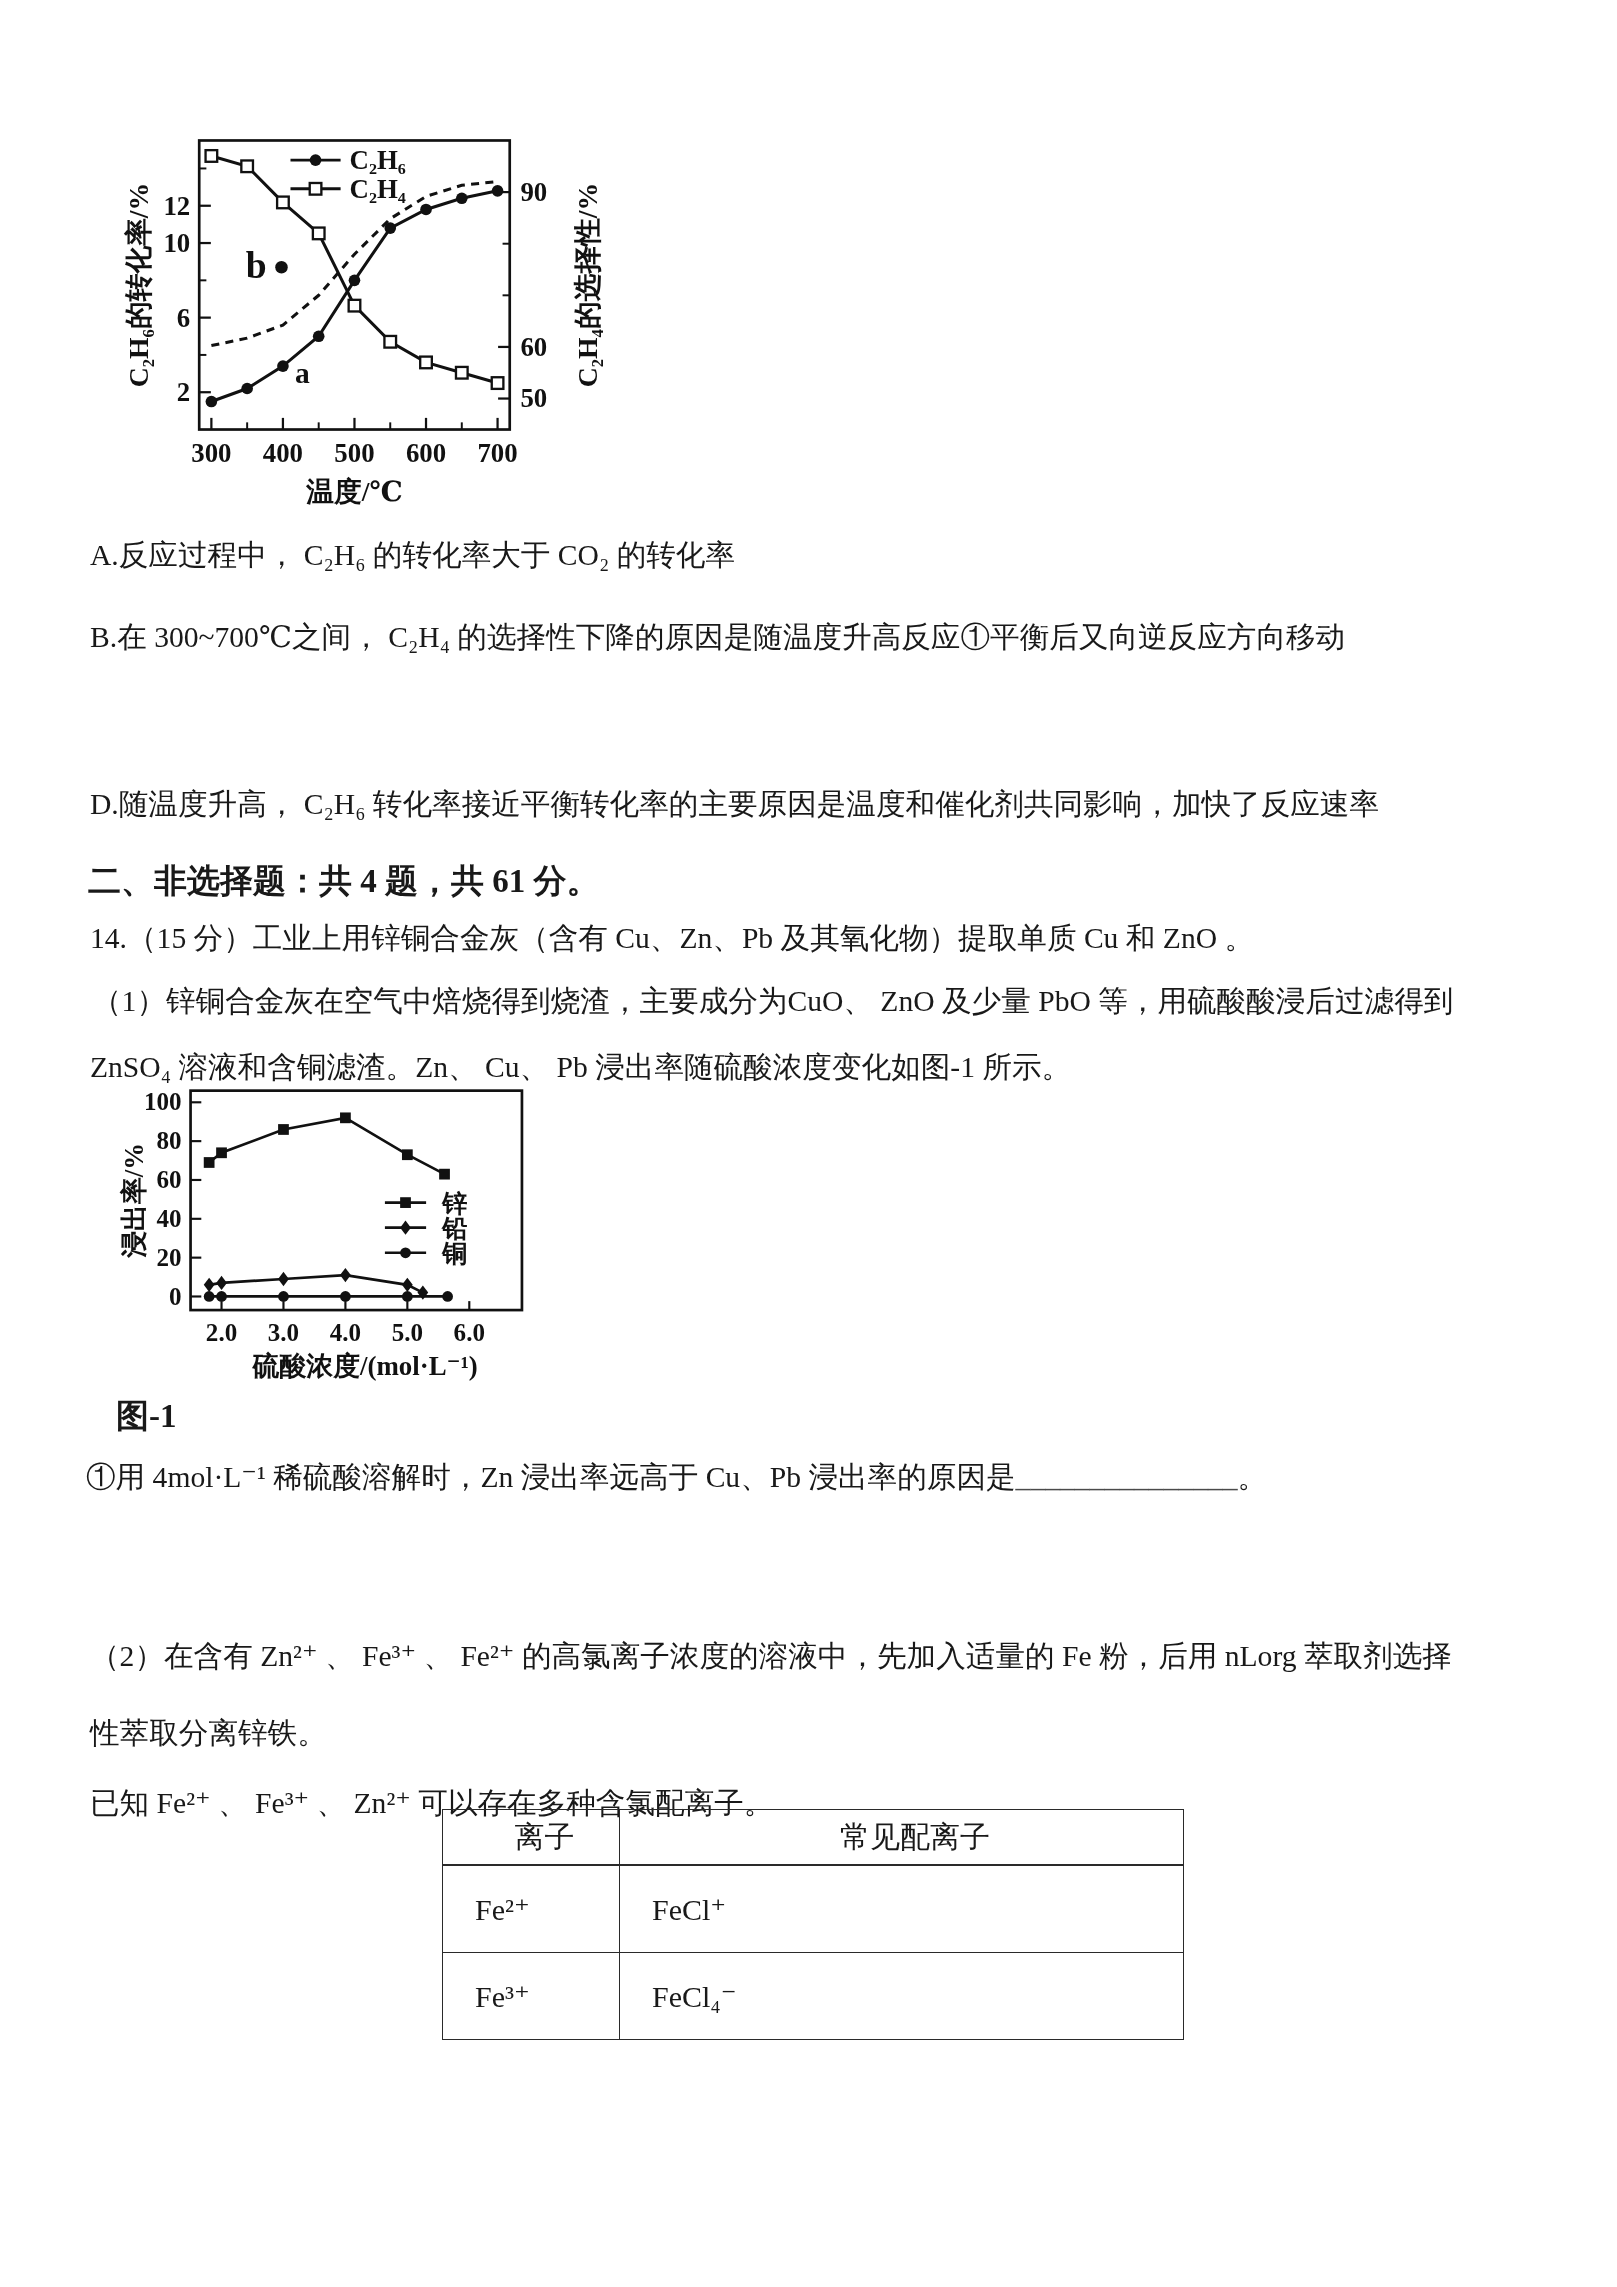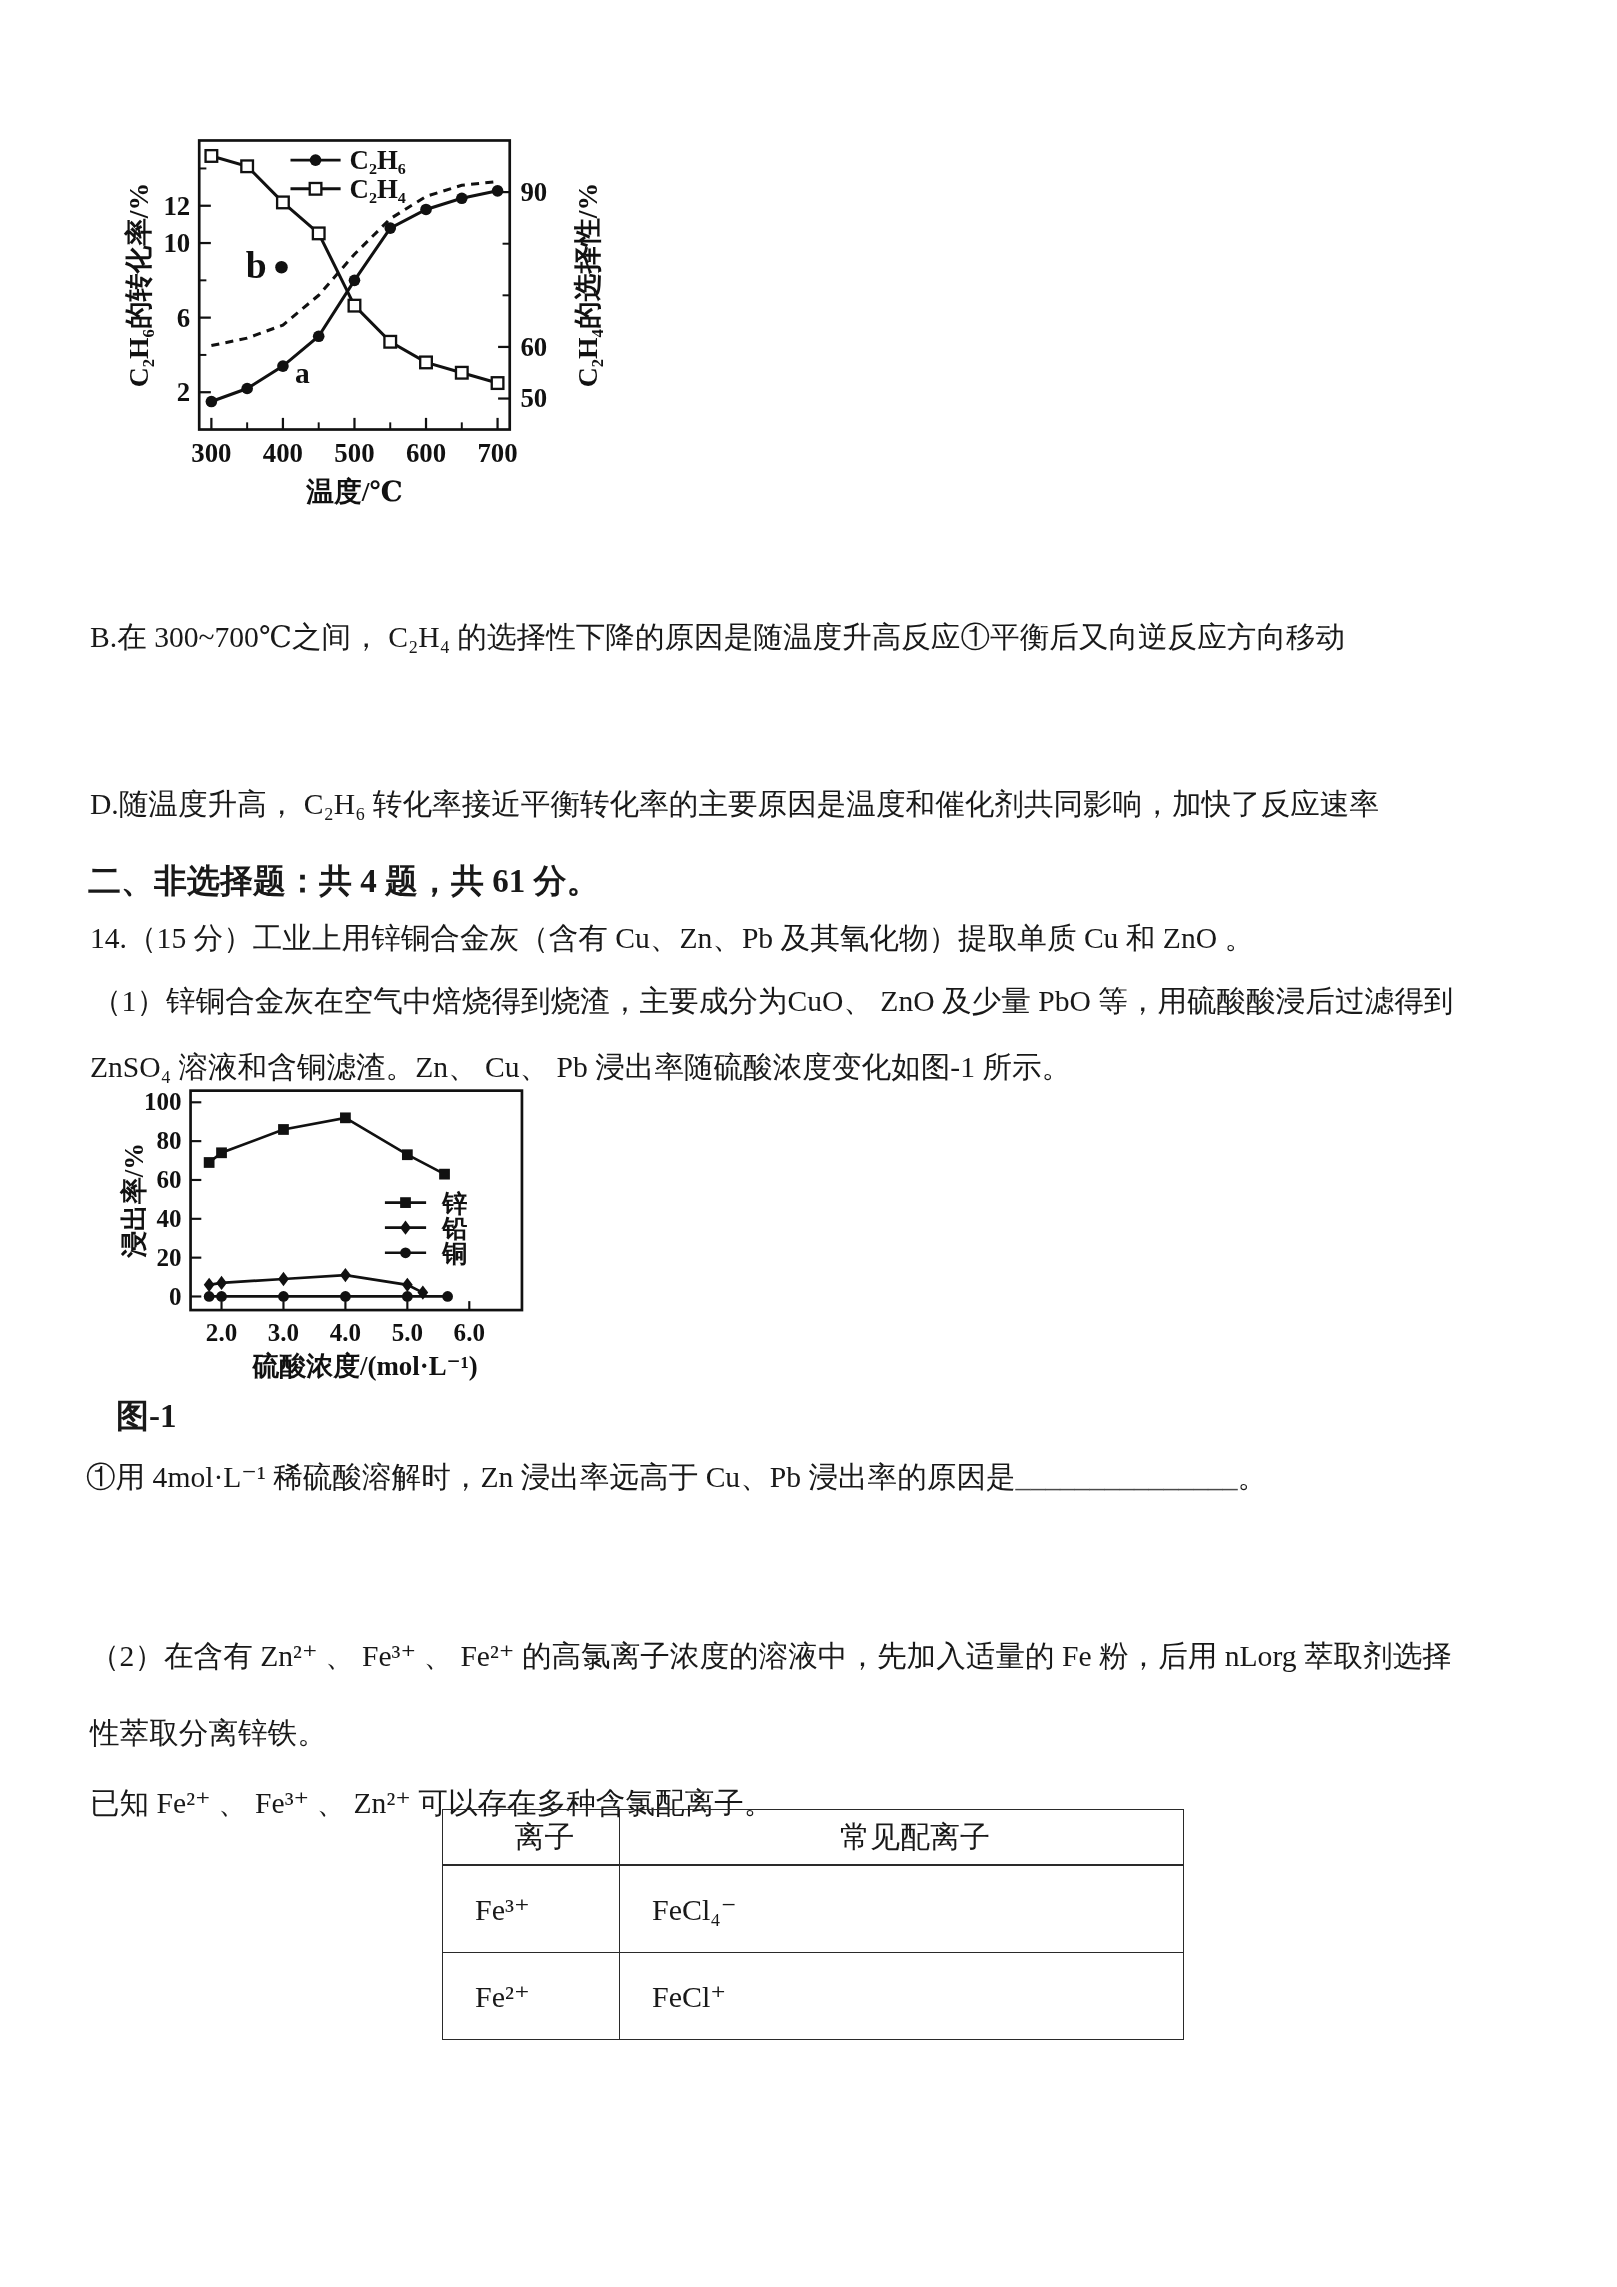--- a/index.html
+++ b/index.html
@@ -116,20 +116,21 @@
         <rect x="349.95391705069125" y="303.5178571428571" width="13" height="13" fill="#fff" stroke="#111" stroke-width="2.6"></rect>
         <rect x="389.93087557603684" y="315.05357142857144" width="13" height="13" fill="#fff" stroke="#111" stroke-width="2.6"></rect>
         <rect x="429.9078341013825" y="326.5892857142857" width="13" height="13" fill="#fff" stroke="#111" stroke-width="2.6"></rect>
         <path d="M116.6 291.2 L 156.6 282.9 L 196.5 268.3 L 236.5 235.0 L 276.5 189.1 L 316.5 149.5 L 356.5 124.5 L 396.4 112.0 L 436.4 107.8" fill="none" stroke="#111" stroke-width="3.4" stroke-dasharray="9 7"></path>
         <text x="210.13824884792626" y="332.9032258064516" class="ann" font-size="33">a</text>
         <text x="154.9700460829493" y="216.20645161290324" class="ann" font-size="42">b</text>
         <circle cx="194.94700460829495" cy="203.70322580645163" r="7" fill="#111"></circle>
       </svg>
   </figure>
 
+  <p id="optA">A.反应过程中， C₂H₆ 的转化率大于 CO₂ 的转化率</p>
   <p id="optB">B.在 300~700℃之间， C₂H₄ 的选择性下降的原因是随温度升高反应①平衡后又向逆反应方向移动</p>
   <p id="optD">D.随温度升高， C₂H₆ 转化率接近平衡转化率的主要原因是温度和催化剂共同影响，加快了反应速率</p>
 
   <p id="sectionHeader">二、非选择题：共 4 题，共 61 分。</p>
 
   <p id="q14stem">14.（15 分）工业上用锌铜合金灰（含有 Cu、Zn、Pb 及其氧化物）提取单质 Cu 和 ZnO 。</p>
   <p id="p1l1">（1）锌铜合金灰在空气中焙烧得到烧渣，主要成分为CuO、 ZnO 及少量 PbO 等，用硫酸酸浸后过滤得到</p>
   <p id="p1l2">ZnSO₄ 溶液和含铜滤渣。Zn、 Cu、 Pb 浸出率随硫酸浓度变化如图-1 所示。</p>
 
   <figure class="fig" id="fig2">
@@ -207,24 +208,24 @@
         <col>
       </colgroup>
     <thead>
       <tr>
         <th>离子</th>
         <th>常见配离子</th>
       </tr>
     </thead>
     <tbody>
       <tr>
+        <td>Fe²⁺</td>
+        <td>FeCl⁺</td>
+      </tr>
+      <tr>
         <td>Fe³⁺</td>
         <td>FeCl₄⁻</td>
       </tr>
-      <tr>
-        <td>Fe²⁺</td>
-        <td>FeCl⁺</td>
-      </tr>
     </tbody>
   </table>
 
 </div>
 
 
 </body></html>

